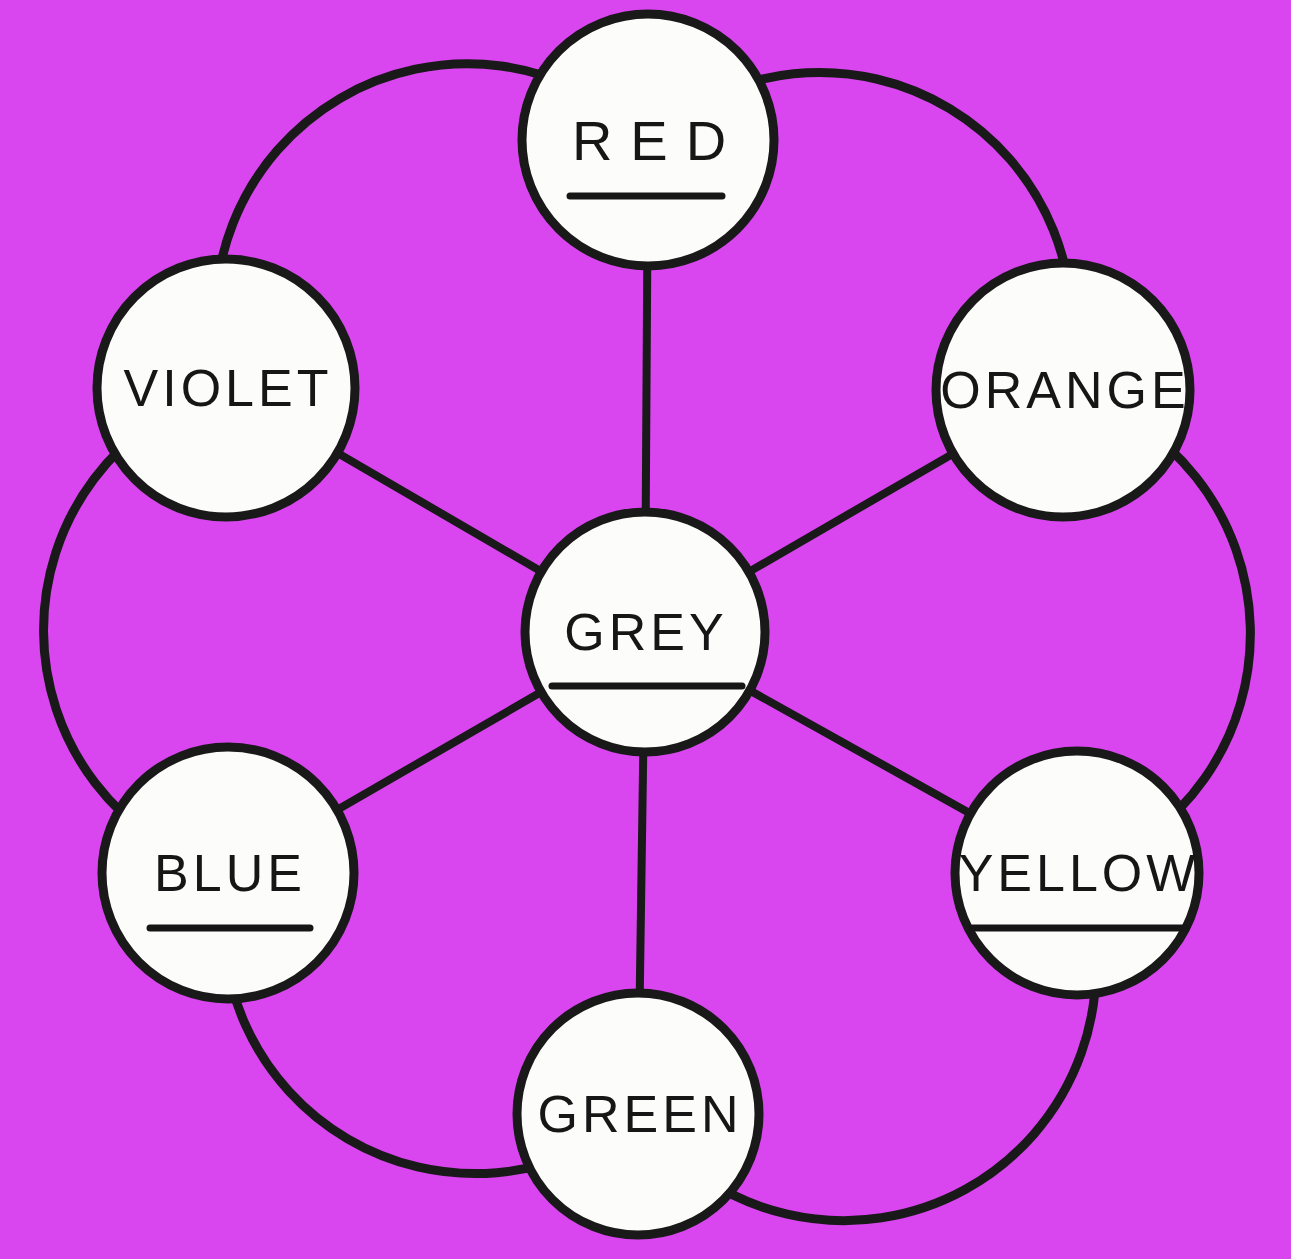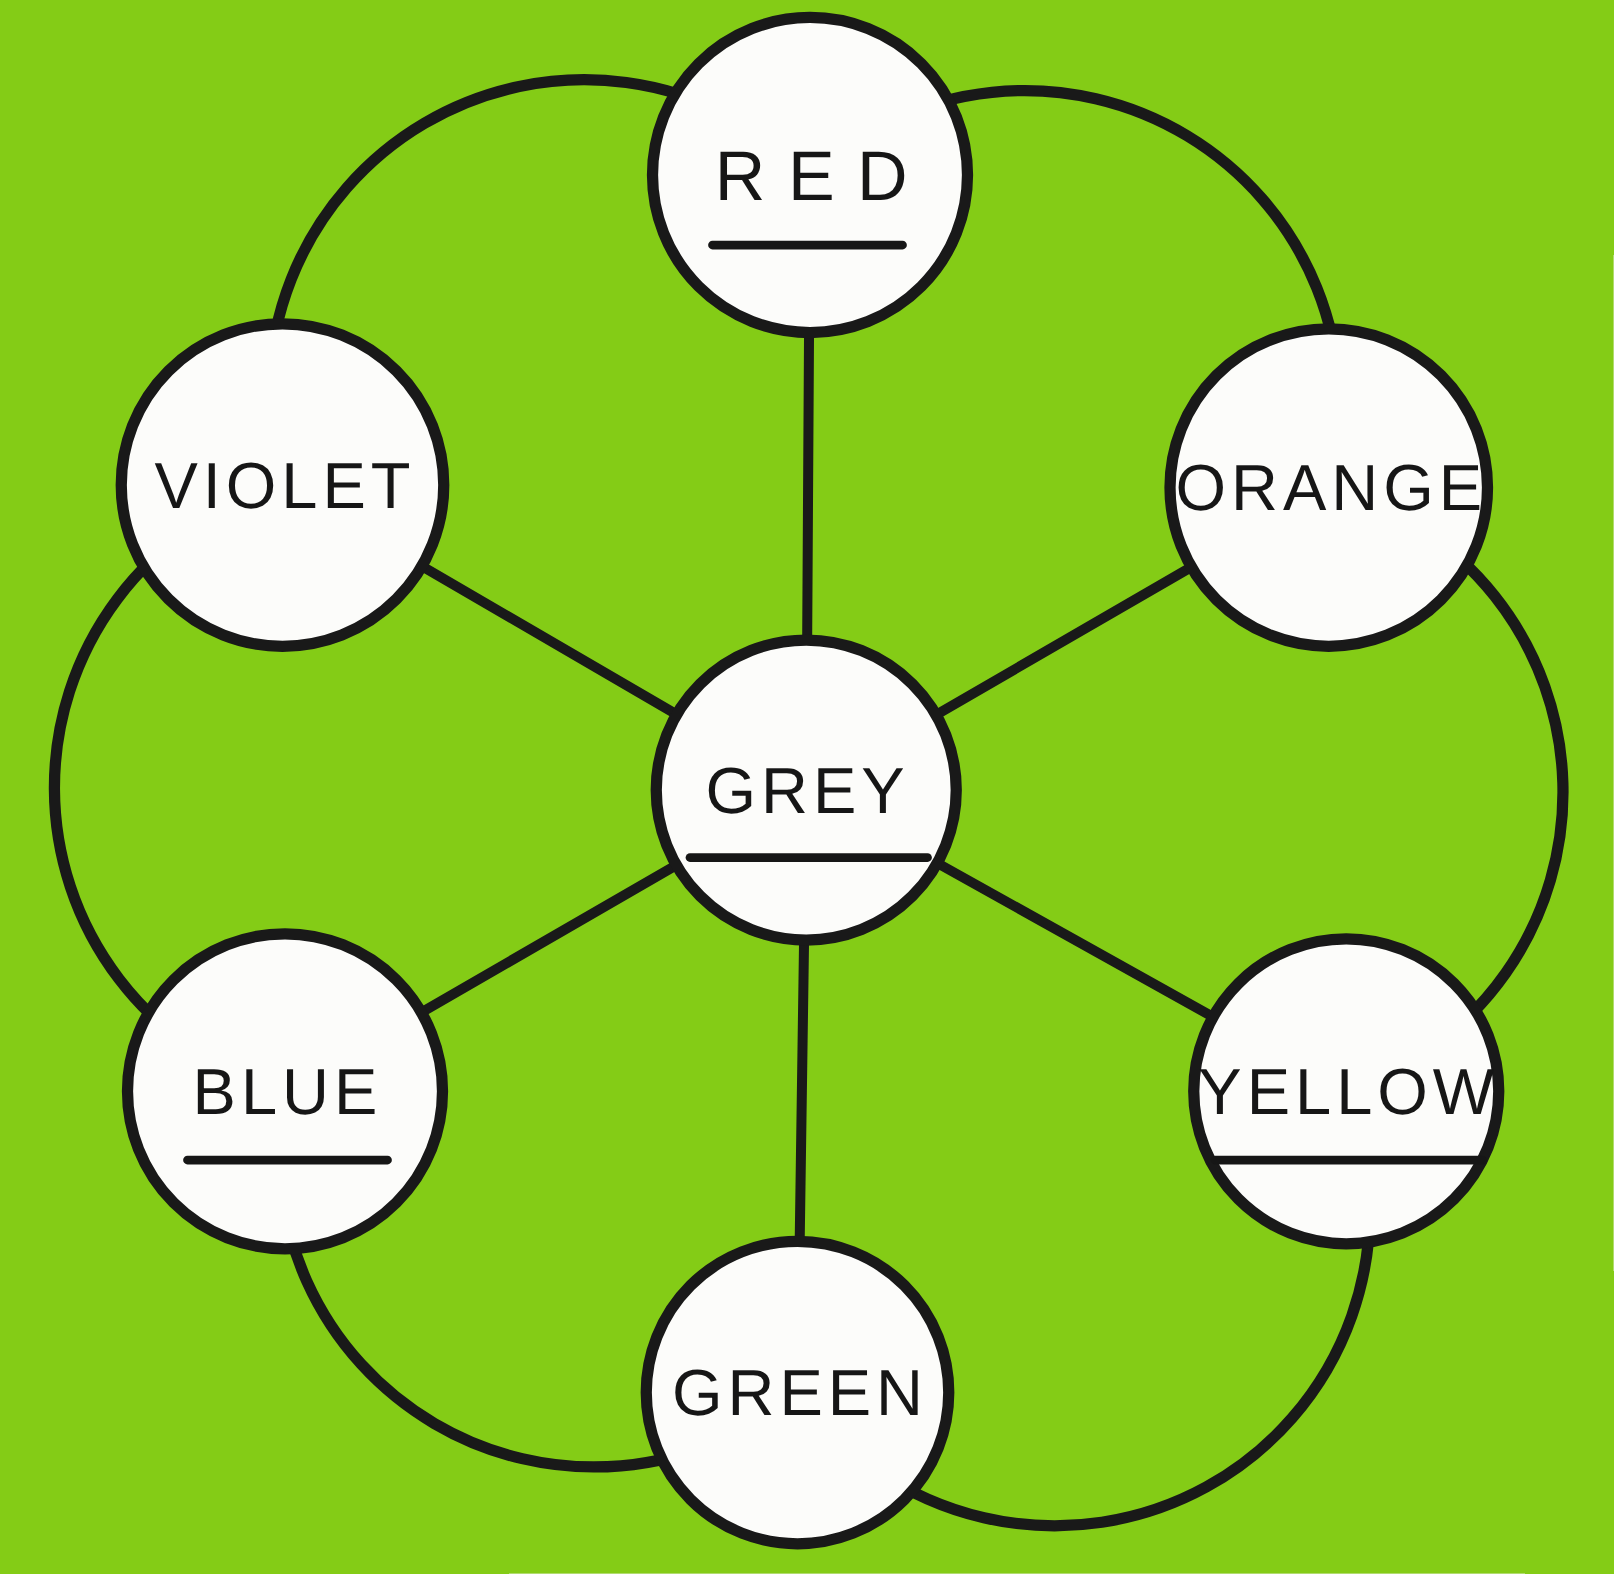--- a/index.html
+++ b/index.html
@@ -3,21 +3,21 @@
 <meta charset="utf-8">
 <style>
   html, body {
     margin: 0;
     padding: 0;
     background: #f4f4f2;
   }
   .page {
     width: 1291px;
     height: 1259px;
-    background: #84cc16;
+    background: #d946ef;
     position: relative;
     overflow: hidden;
     font-family: "Liberation Sans", sans-serif;
   }
   svg {
     display: block;
     width: 1291px;
     height: 1259px;
   }
   .arc {

